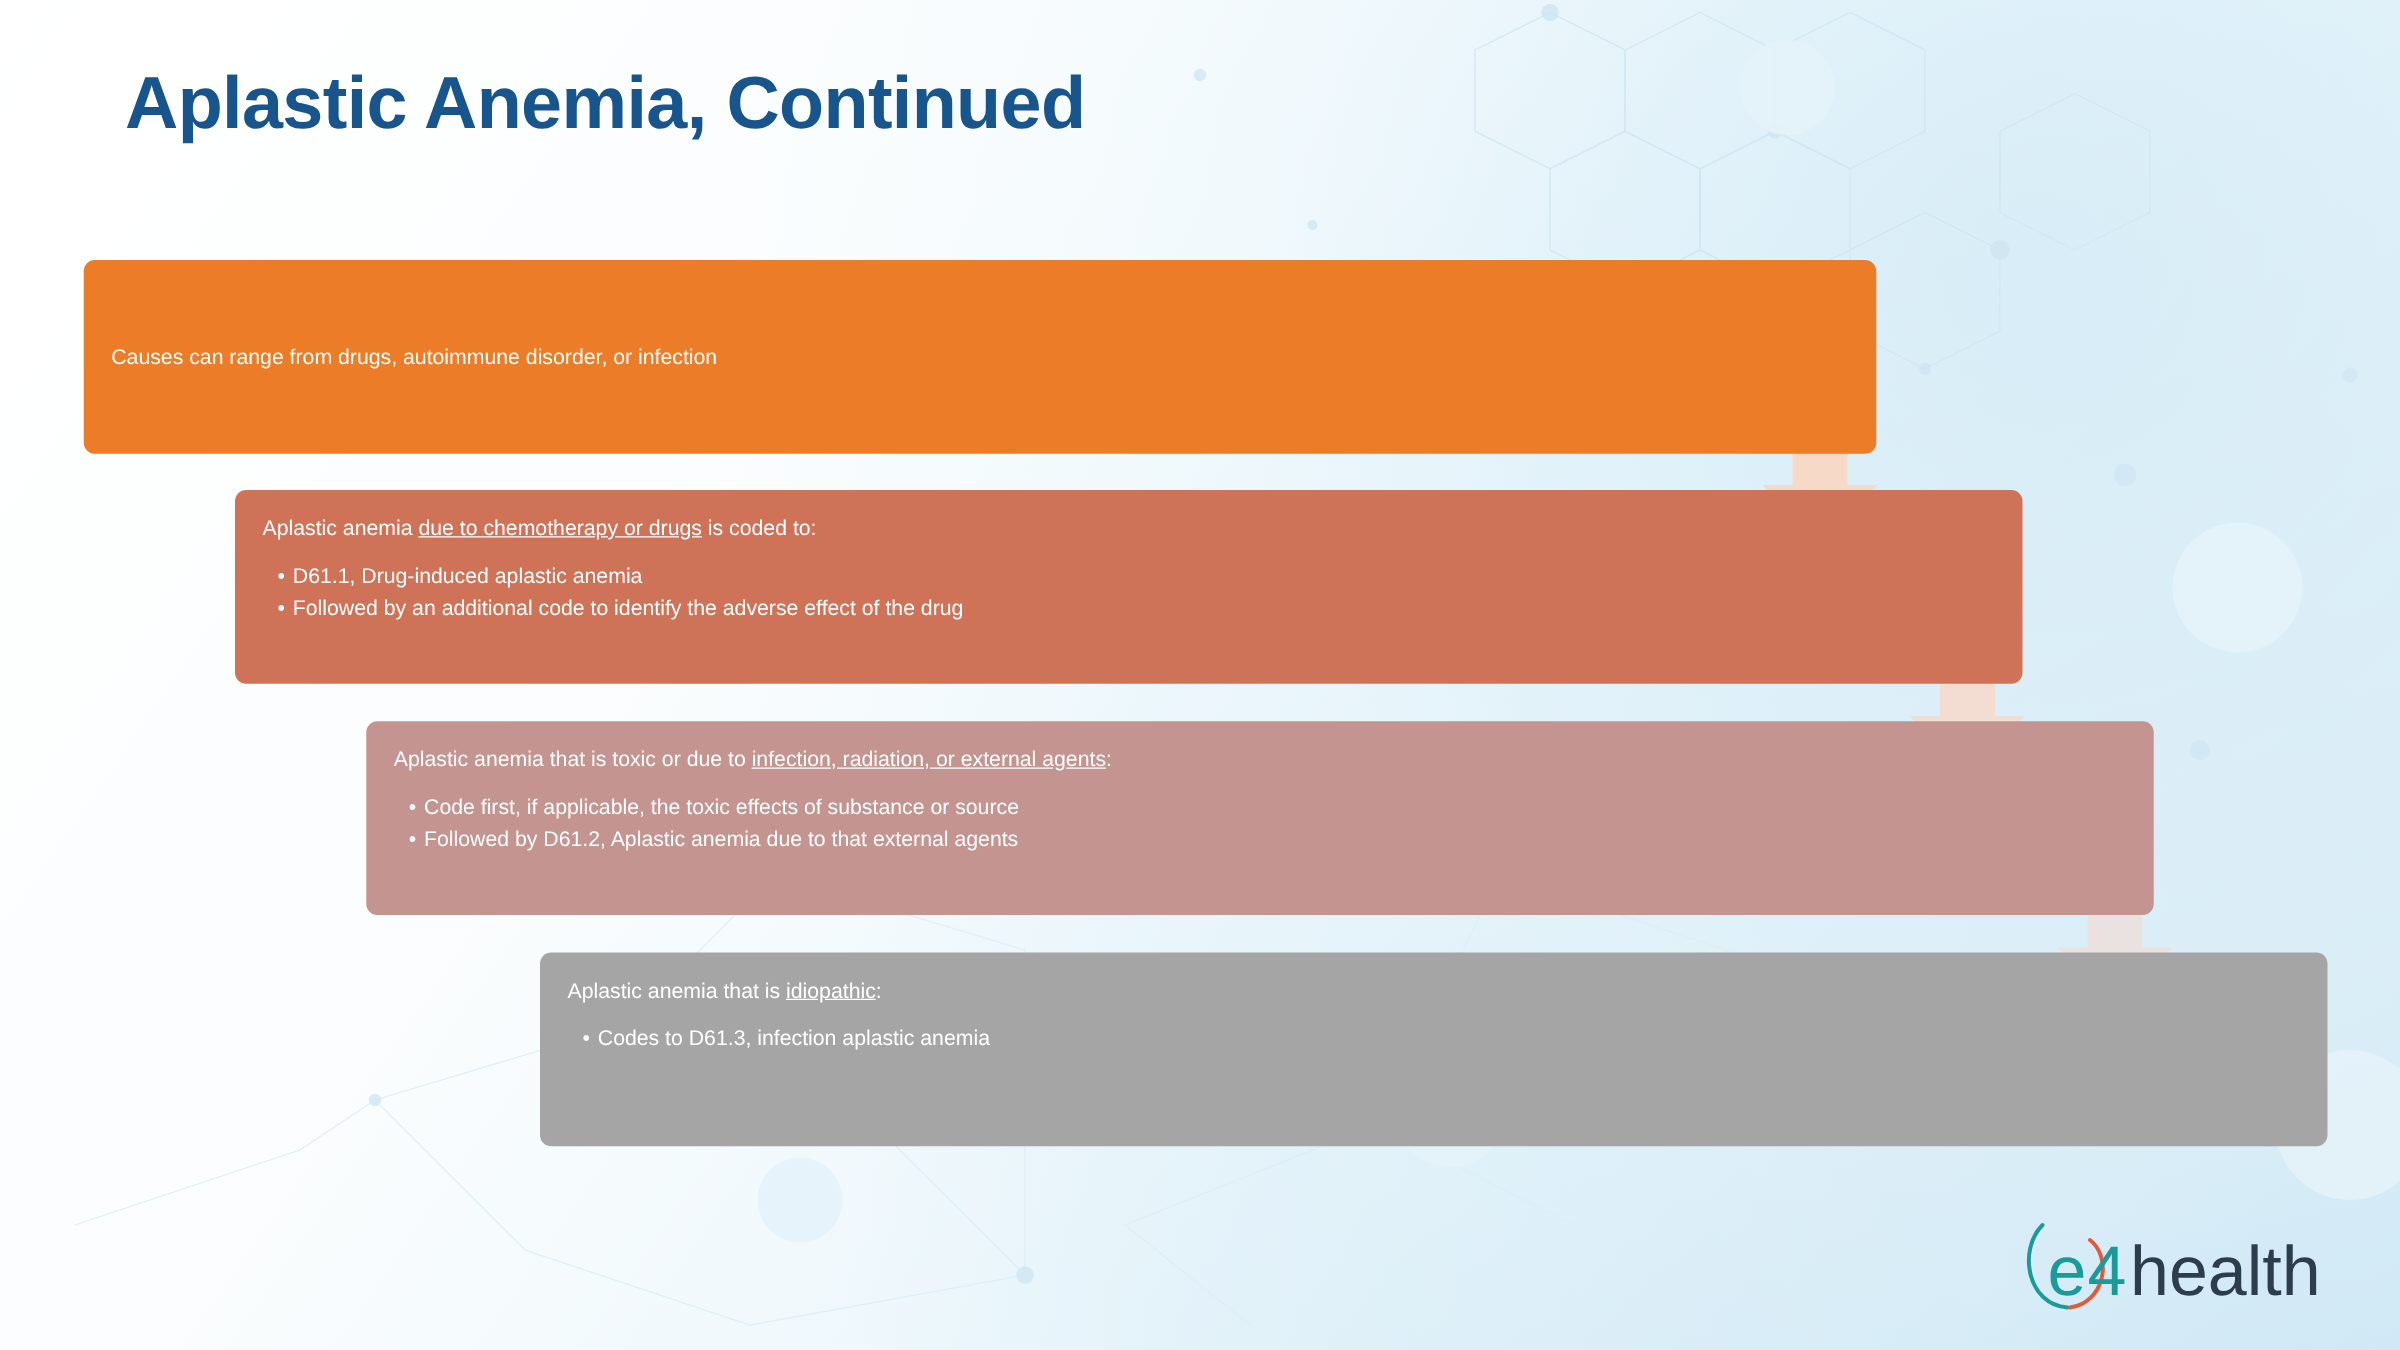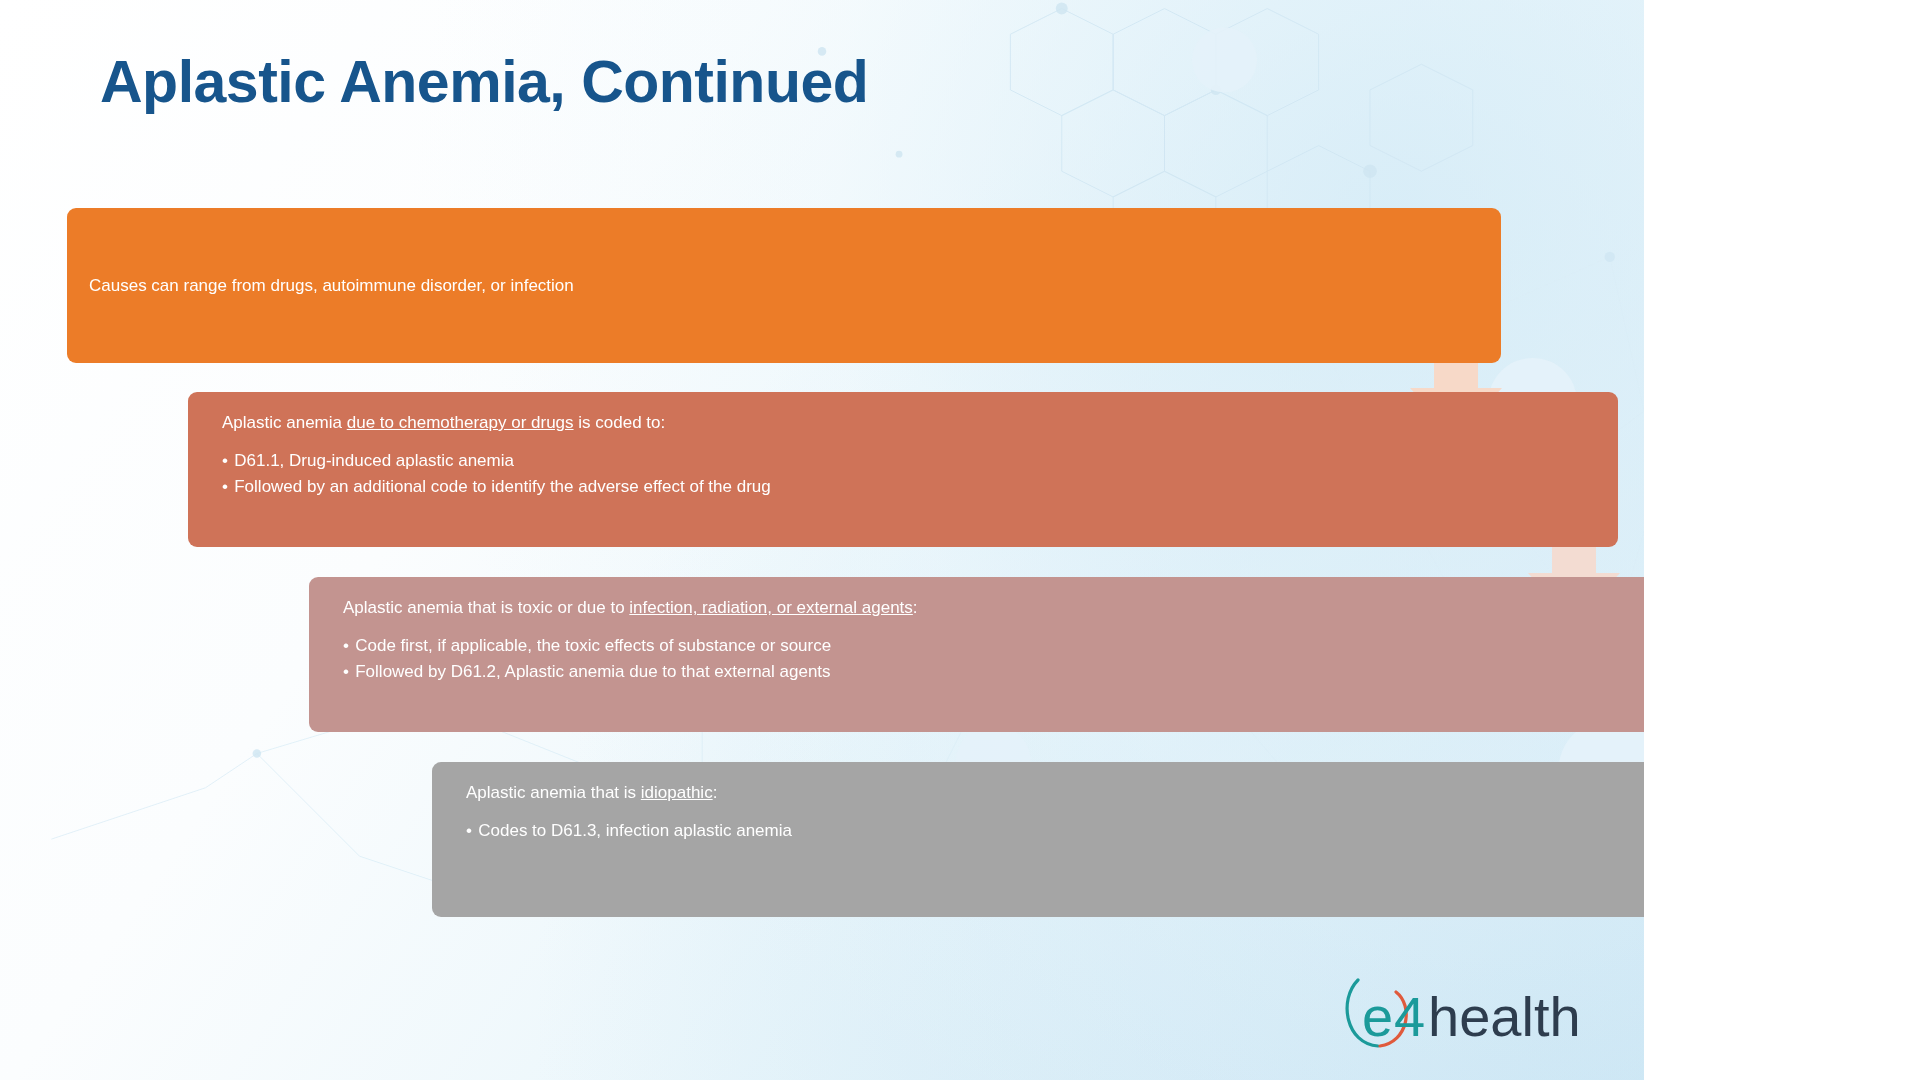--- a/index.html
+++ b/index.html
@@ -9,21 +9,21 @@
   body {
     width: 1920px;
     height: 1080px;
     overflow: hidden;
     font-family: "Liberation Sans", sans-serif;
     background: #ffffff;
   }
 
   #slide {
     position: relative;
-    width: 1644px;
+    width: 1920px;
     height: 1080px;
     background:
       radial-gradient(circle at 85% 20%, rgba(214,236,247,0.85) 0%, rgba(235,247,252,0.4) 35%, rgba(255,255,255,0) 60%),
       radial-gradient(circle at 95% 95%, rgba(200,228,243,0.8) 0%, rgba(255,255,255,0) 55%),
       linear-gradient(125deg, #ffffff 0%, #fbfdfe 32%, #eaf6fb 62%, #dff0f9 85%, #d4ebf7 100%);
     overflow: hidden;
   }
 
   
   .bg-art {
@@ -68,21 +68,21 @@
 
   #box2 {
     left: 188px;
     top: 392px;
     width: 1430px;
     height: 155px;
     background: #cf7358;
   }
 
   #box3 {
-    left: 309px;
+    left: 293px;
     top: 577px;
     width: 1430px;
     height: 155px;
     background: #c39490;
   }
 
   #box4 {
     left: 432px;
     top: 762px;
     width: 1430px;
@@ -97,21 +97,21 @@
   }
   .bullets li {
     white-space: nowrap;
   }
   .bullets li::before {
     content: "\2022";
     display: inline-block;
     width: 0.72em;
   }
 
-  .hdr { margin-bottom: 4px; margin-left: 12px; }
+  .hdr { margin-bottom: 4px; }
 
   
   .arrow {
     position: absolute;
   }
 
   .logo {
     position: absolute;
     right: 40px;
     bottom: 24px;

